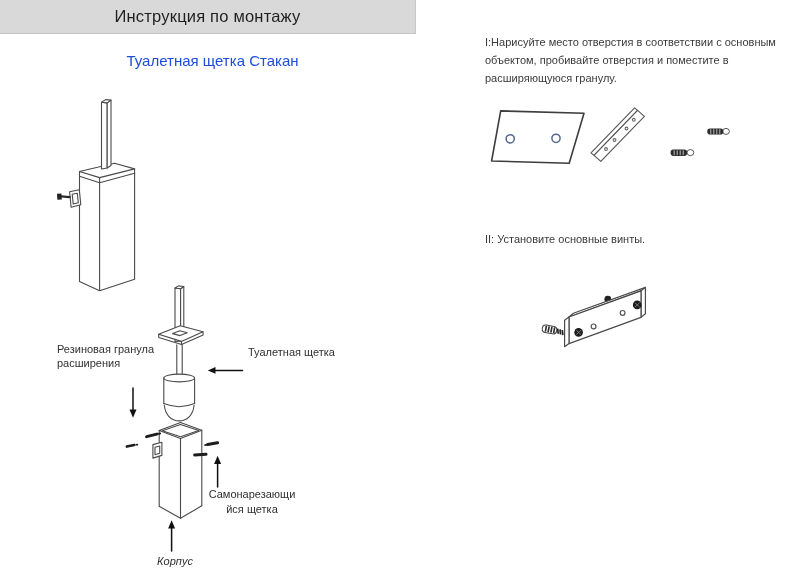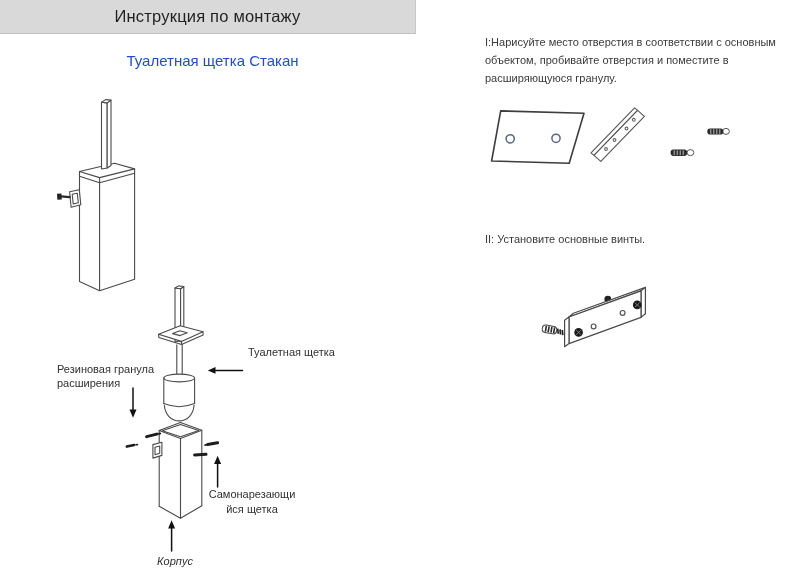--- a/index.html
+++ b/index.html
@@ -12,21 +12,21 @@
     position:absolute;left:0;top:0;width:415px;height:33px;
     background:#d9d9d9;border-bottom:1px solid #c2c2c2;border-right:1px solid #c8c8c8;
     display:flex;align-items:center;justify-content:center;
   }
   #title-bar .t{font-size:16.5px;color:#1f1f1f;letter-spacing:.2px;}
   #subtitle{
     position:absolute;left:0;top:52px;width:425px;text-align:center;
     font-size:15px;color:#1d4ed8;
   }
   .lbl{position:absolute;font-size:11px;line-height:14px;color:#303030;}
-  #lbl-granule{left:57px;top:362px;width:115px;}
+  #lbl-granule{left:57px;top:342px;width:115px;}
   #lbl-brush{left:248px;top:345px;white-space:nowrap;}
   #lbl-screw{left:207px;top:487px;width:90px;text-align:center;line-height:15px;word-wrap:break-word;}
   #lbl-body{left:153px;top:554px;width:44px;text-align:center;font-style:italic;}
   .step-text{
     position:absolute;font-size:11px;line-height:18px;color:#3a3a3a;
   }
   #step1-text{left:485px;top:33px;width:315px;}
   #step2-text{left:485px;top:230px;width:300px;}
   svg{position:absolute;}
   #svg-left{left:0;top:0;}

